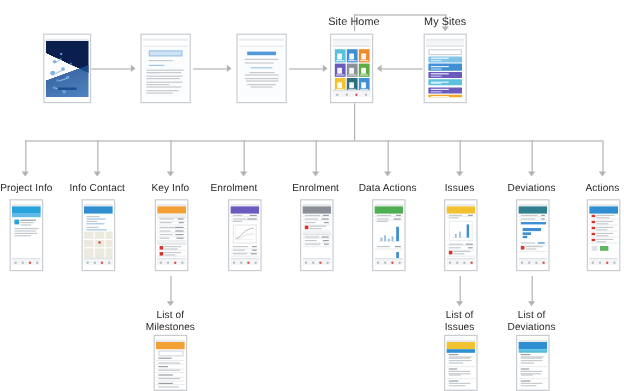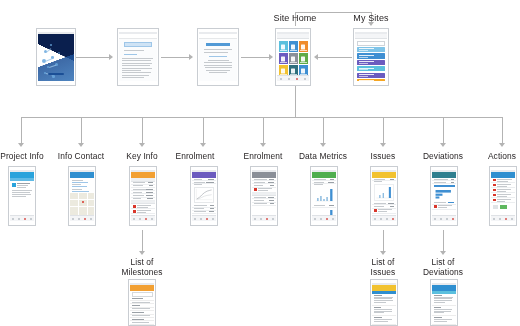--- a/index.html
+++ b/index.html
@@ -290,21 +290,21 @@
           </div>
         </div>
     </div>
   </div>
 
   <div class="lbl" style="left:-2px;top:152px;width:48px;">Project Info</div>
   <div class="lbl" style="left:57px;top:152px;width:48px;">Info Contact</div>
   <div class="lbl" style="left:118px;top:152px;width:48px;">Key Info</div>
   <div class="lbl" style="left:171px;top:152px;width:48px;">Enrolment</div>
   <div class="lbl" style="left:239px;top:152px;width:48px;">Enrolment</div>
-  <div class="lbl" style="left:296px;top:152px;width:54px;">Data Metrics</div>
+  <div class="lbl" style="left:296px;top:152px;width:54px;">Data Actions</div>
   <div class="lbl" style="left:359px;top:152px;width:48px;">Issues</div>
   <div class="lbl" style="left:417px;top:152px;width:52px;">Deviations</div>
   <div class="lbl" style="left:480px;top:152px;width:44px;">Actions</div>
 
   <div class="phone" style="left:8px;top:166px;width:28px;height:60px;">
     <div class="scr">
       <div class="statusbar"></div>
       <div class="apphdr" style="background:#29a3dc;"></div>
       <div style="height:3px;background:#29a3dc;opacity:.75;"></div>
       <div style="display:flex;gap:1px;padding:1.5px 1.5px 0;">

